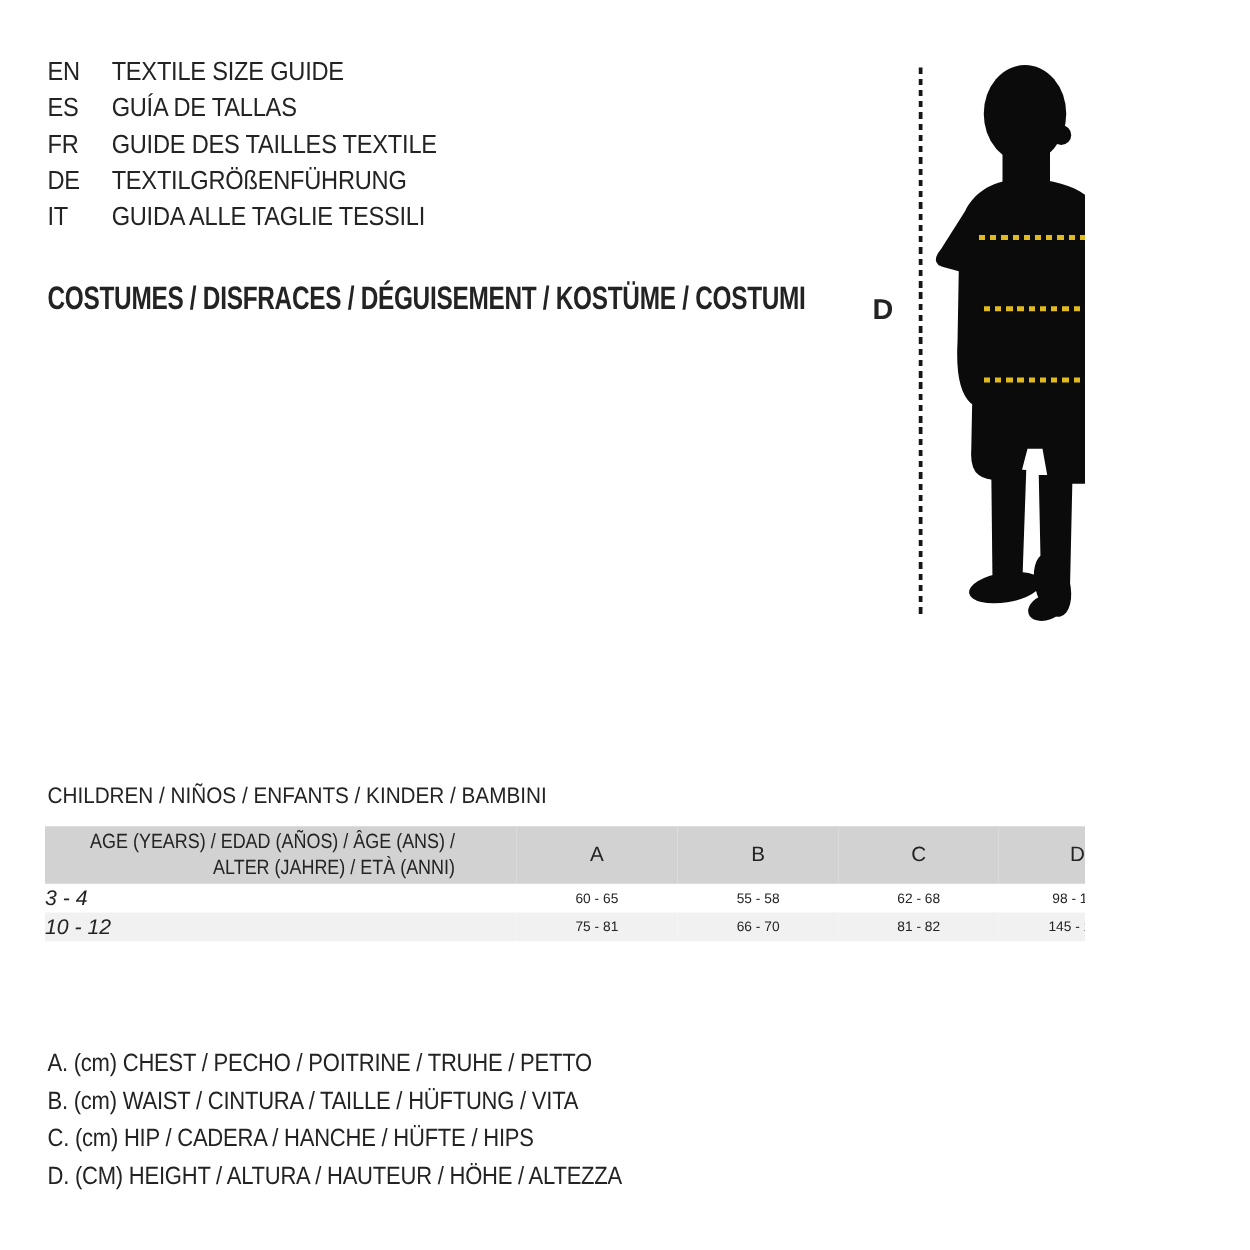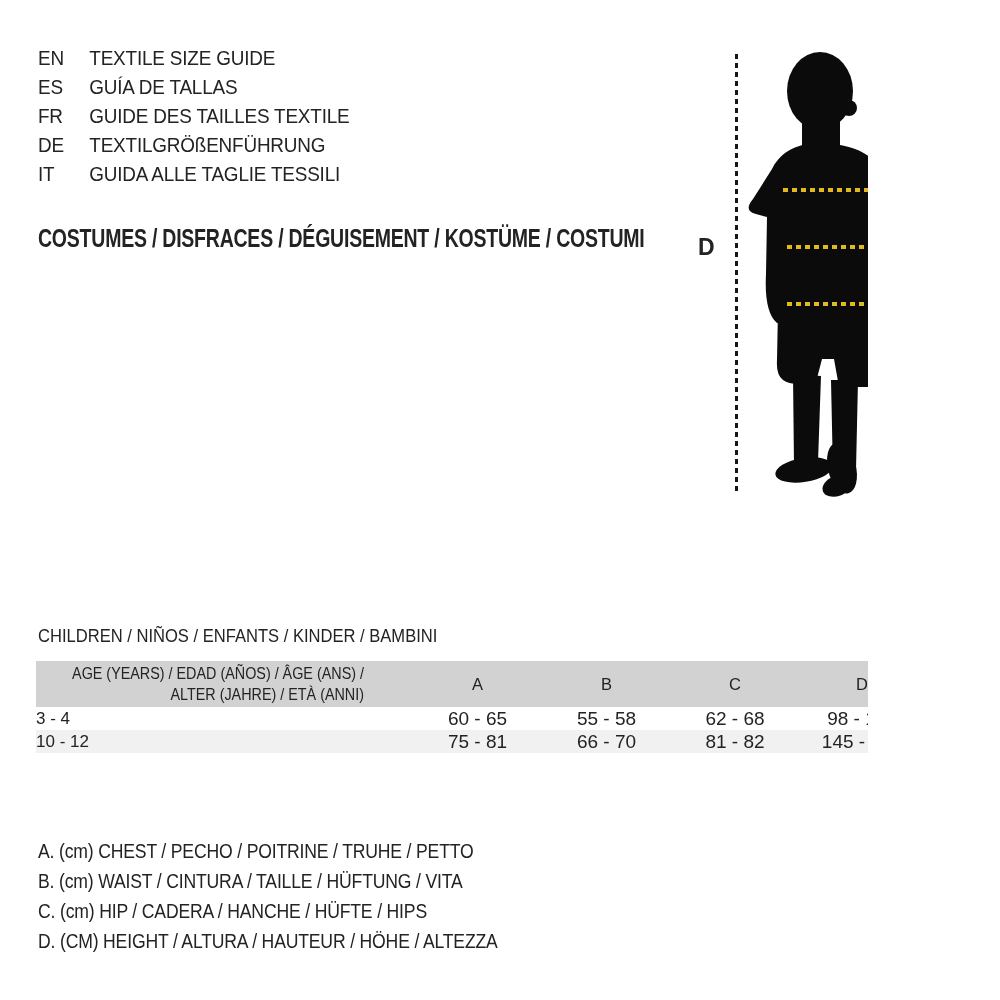--- a/index.html
+++ b/index.html
@@ -47,24 +47,24 @@
 
   
   .section-title { position:absolute; left:38px; top:626px; font-size:18px; font-weight:500;
     white-space:nowrap; transform:scaleX(0.92); transform-origin:0 0; }
 
   
   table.size-table { position:absolute; left:36px; top:661px; width:921px; border-collapse:collapse; table-layout:fixed; }
   table.size-table th, table.size-table td { font-weight:400; padding:0; vertical-align:middle; }
   table.size-table thead th { background:var(--header-gray,#d2d2d2); height:46px; font-size:16.5px; }
   th.age-head { text-align:right; padding-left:5px; line-height:21px; }
-  th.col-head, td.val { text-align:center; font-size:19px; }
+  th.col-head, td.val { text-align:center; font-size:11px; }
   tbody tr { height:23px; }
   tbody tr:nth-child(even) td { background:var(--row-alt,#f1f1f1); }
-  td.age { text-align:left; padding-left:5px; font-size:17px; }
+  td.age { text-align:left; padding-left:5px; font-size:17px;font-style:italic; }
   .hdr-line { transform:scaleX(0.87); transform-origin:0 50%; display:block; white-space:nowrap; }
 
   
   .legend { position:absolute; left:38px; top:836px; transform:scaleX(0.88); transform-origin:0 0; }
   .legend-row { height:30px; line-height:30px; font-size:20px; font-weight:500; letter-spacing:-0.2px; white-space:nowrap; }
 </style>
 </head>
 <body>
 
 <div class="page">

